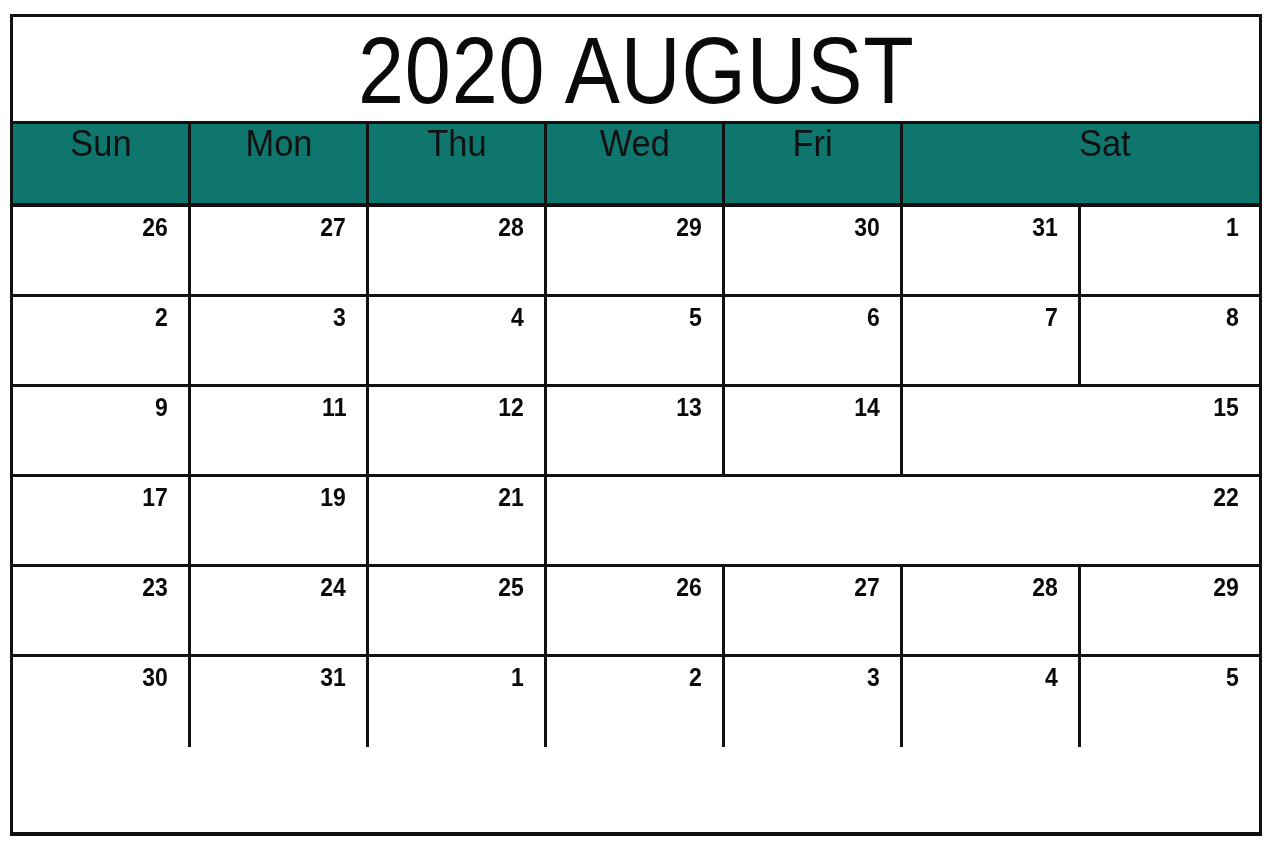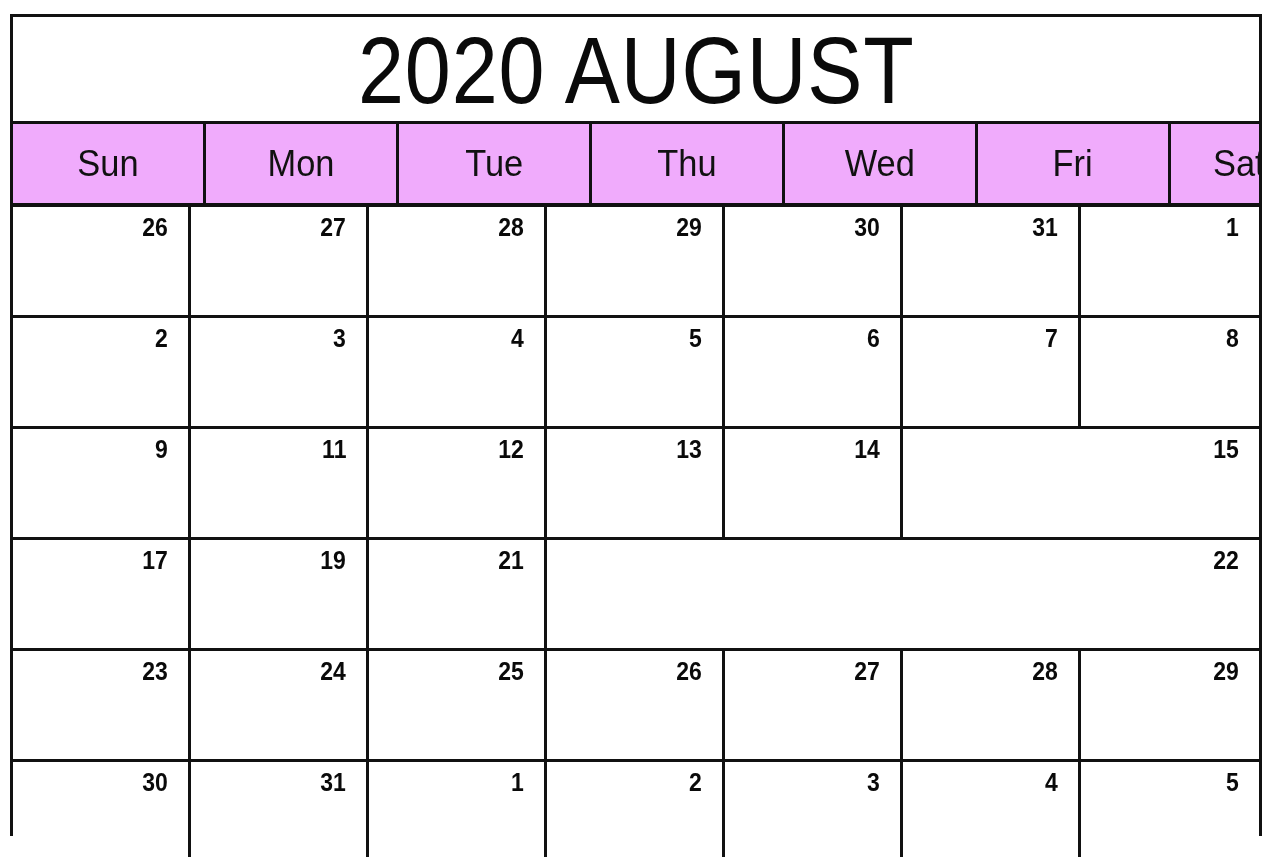--- a/index.html
+++ b/index.html
@@ -73,26 +73,25 @@
     top: 107px;
     right: 0;
     height: 83px;
     display: flex;
     box-sizing: border-box;
     border-bottom: 4px solid #111111;
     background: #dcdcdc;
   }
   .weekday-cell {
     flex: 0 0 auto;
-    width: 193px;
+    width: 178px;
     box-sizing: border-box;
     border-right: 3px solid #111111;
-    background: #f0abfc;
-    display: flex;
-    align-items: center;
+    background: #0f766e;
+    display: flex;
     justify-content: center;
     overflow: hidden;
   }
   .weekday-cell:last-child {
     border-right: none;
     flex: 1 1 auto;
     width: auto;
     padding-left: 48px;
   }
   .weekday-label {
@@ -110,21 +109,21 @@
     position: absolute;
     left: 0;
     top: 190px;
     right: 0;
     bottom: 0;
     display: flex;
     flex-direction: column;
   }
   .week-row {
     flex: 0 0 auto;
-    height: 111px;
+    height: 90px;
     display: flex;
     box-sizing: border-box;
     border-bottom: 3px solid #111111;
   }
   .week-row:last-child {
     border-bottom: none;
   }
   .day-cell {
     flex: 0 0 auto;
     width: 178px;
@@ -164,23 +163,20 @@
     </div>
 
     <div class="weekday-row">
       <div class="weekday-cell">
         <span class="weekday-label">Sun</span>
       </div>
       <div class="weekday-cell">
         <span class="weekday-label">Mon</span>
       </div>
       <div class="weekday-cell">
-        <span class="weekday-label">Tue</span>
-      </div>
-      <div class="weekday-cell">
         <span class="weekday-label">Thu</span>
       </div>
       <div class="weekday-cell">
         <span class="weekday-label">Wed</span>
       </div>
       <div class="weekday-cell">
         <span class="weekday-label">Fri</span>
       </div>
       <div class="weekday-cell">
         <span class="weekday-label">Sat</span>

